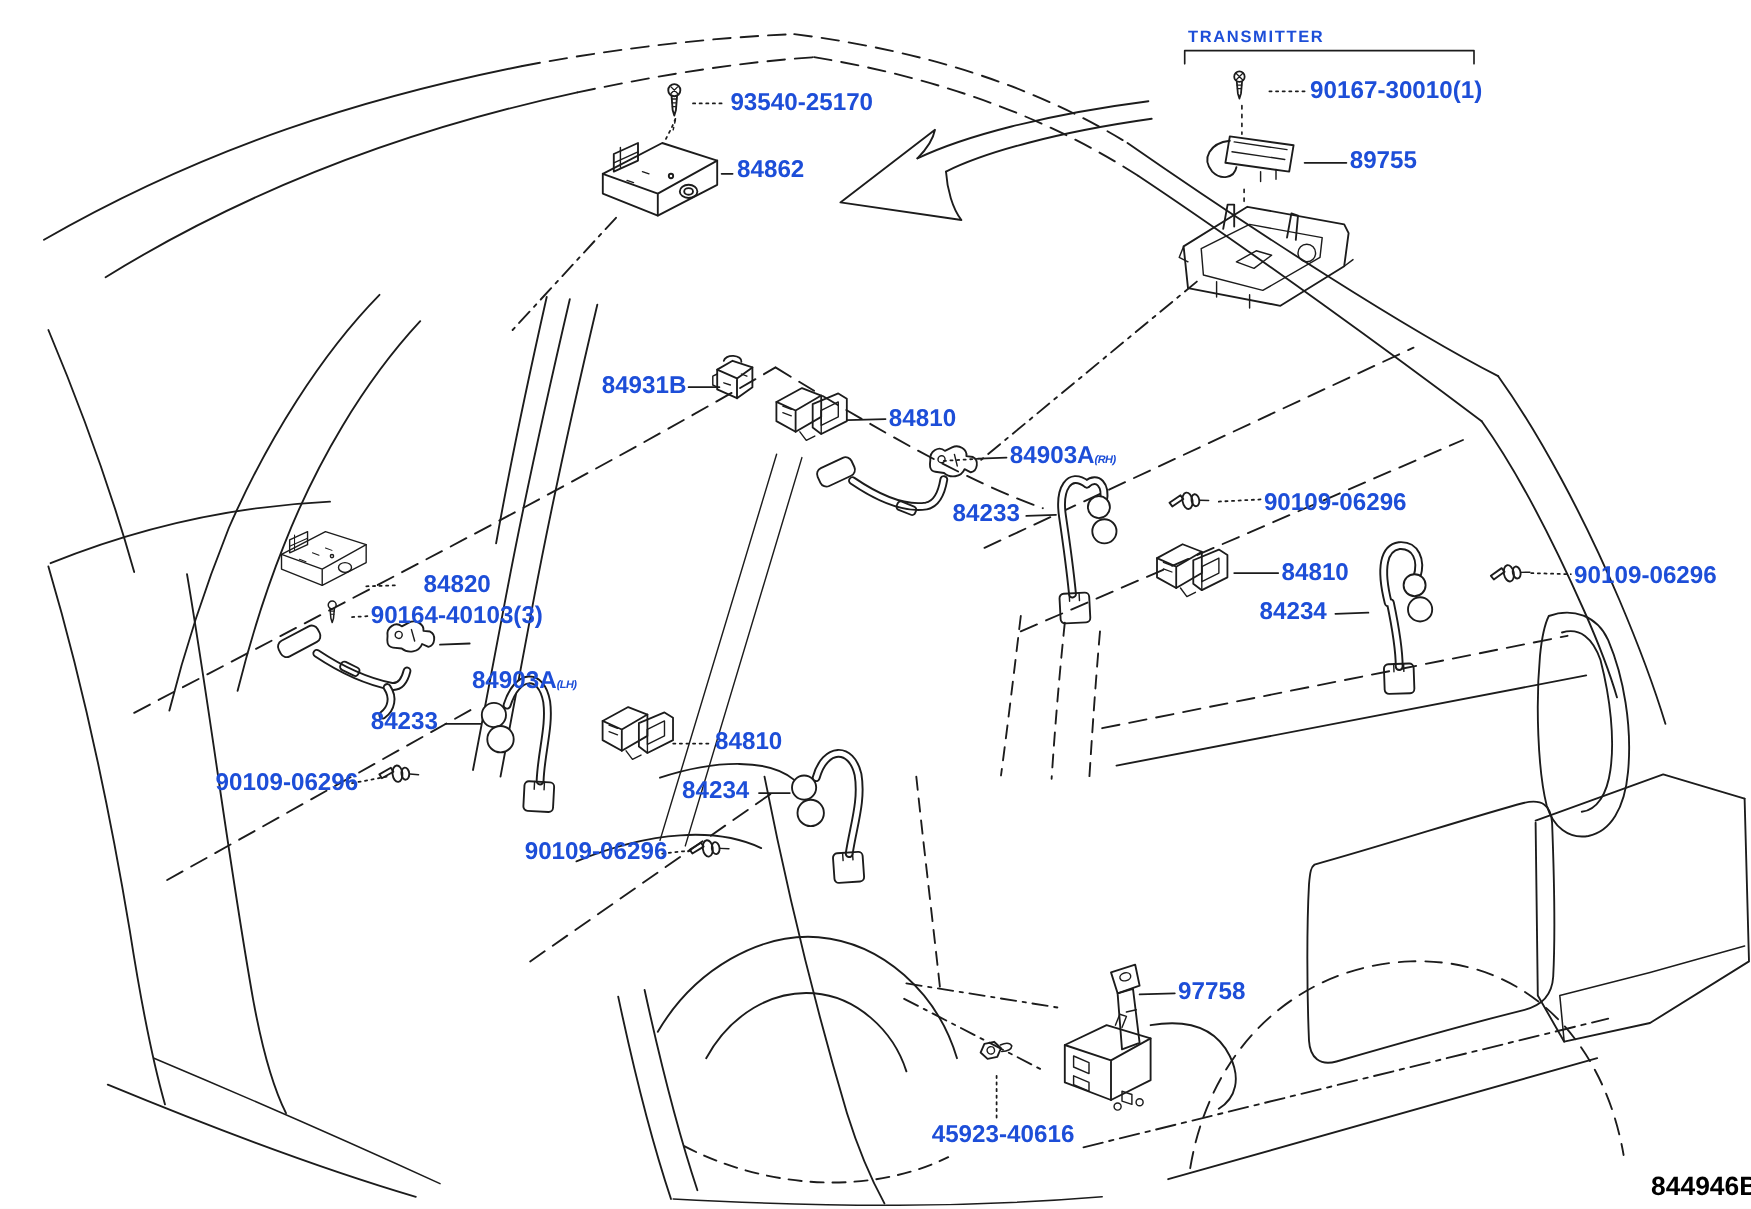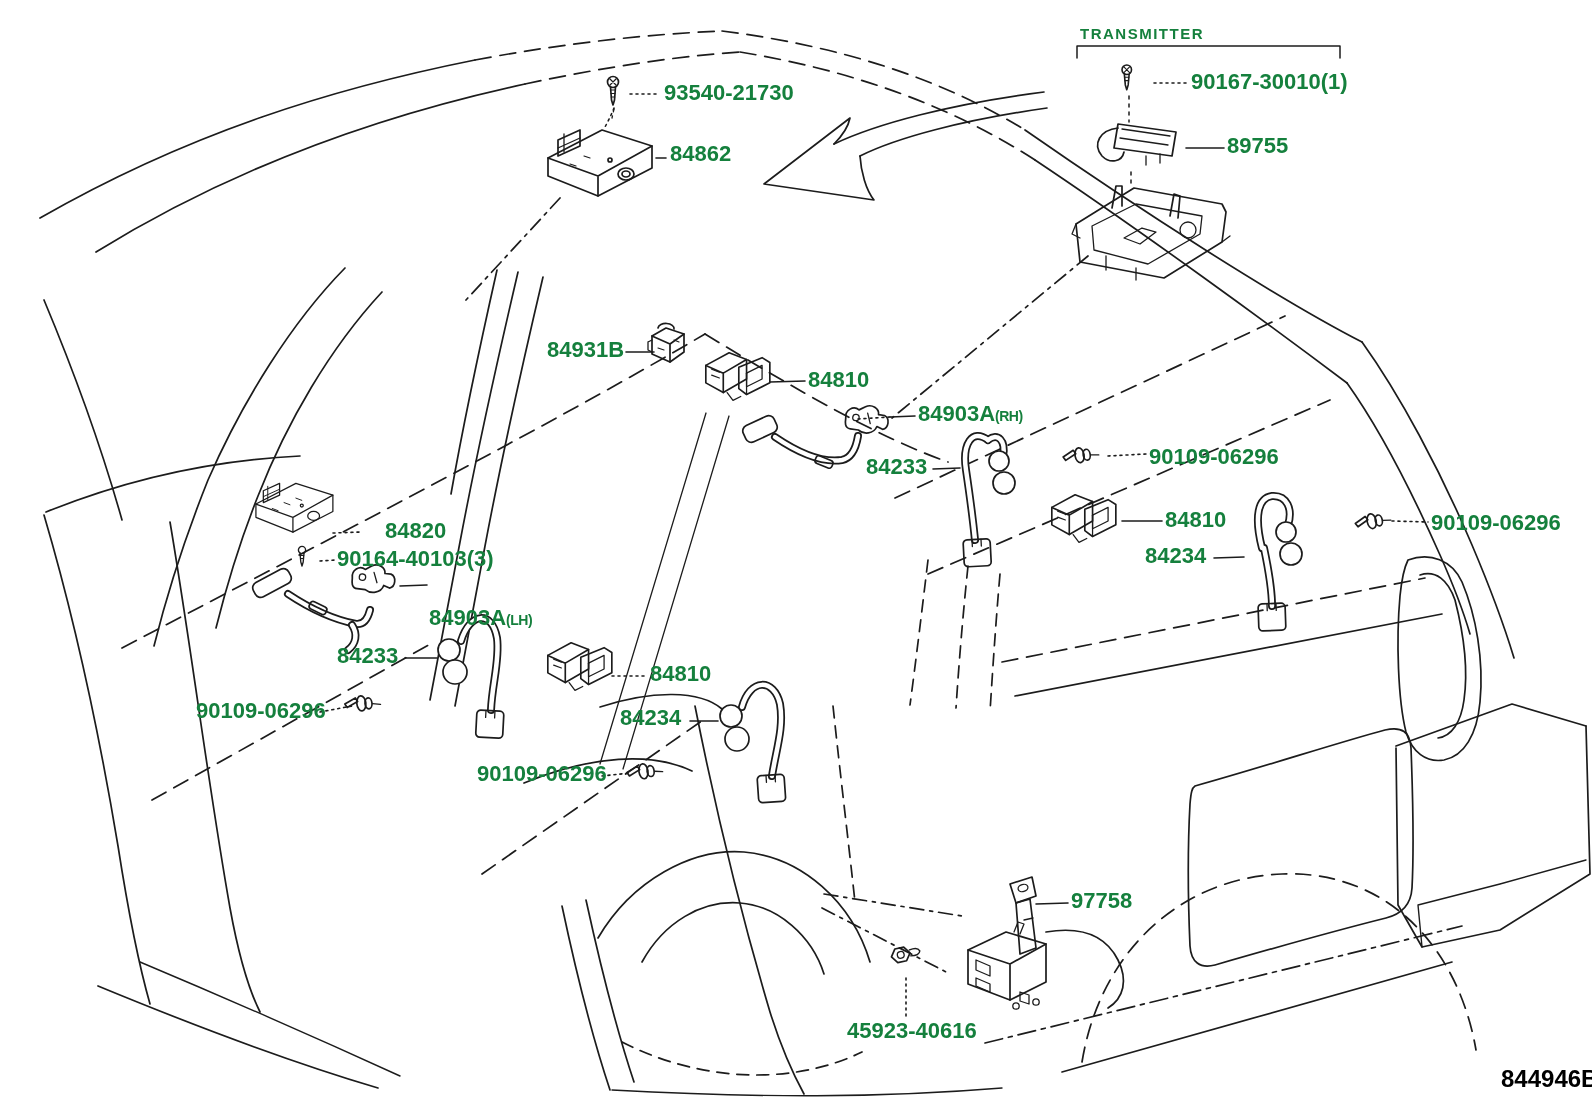--- a/index.html
+++ b/index.html
@@ -3,23 +3,23 @@
 <meta charset="utf-8">
 <style>
   html,body{margin:0;padding:0;background:#e8e8e8;}
   #stage{
     position:relative;width:1592px;height:1099px;background:#ffffff;
     font-family:"Liberation Sans",sans-serif;overflow:hidden;margin:0 auto;
   }
   #lineart{position:absolute;left:0;top:0;}
   .lbl{
     position:absolute;font-weight:bold;font-size:22px;line-height:1;
-    color:#15803d;white-space:nowrap;letter-spacing:0px;
+    color:#1d4ed8;white-space:nowrap;letter-spacing:0px;
   }
-  .lbl .suffix{font-size:14px;font-weight:bold;letter-spacing:-0.5px;}
+  .lbl .suffix{font-size:10px;font-weight:bold;letter-spacing:-0.5px;font-style:italic;}
   .caption{font-size:15px;letter-spacing:1.5px;}
   .doccode{position:absolute;font-size:24px;font-weight:bold;color:#000;white-space:nowrap;}
 </style>
 </head>
 <body>
 
 <div id="stage">
 
   <svg id="lineart" width="1592" height="1099" viewBox="0 0 1592 1099" fill="none" stroke="#1c1c1c" stroke-width="1.7" stroke-linecap="round" stroke-linejoin="round">
 
@@ -324,21 +324,21 @@
       <path d="M405,658 L437,658"></path>
       <path d="M320,712 L352,706" stroke-dasharray="2 4"></path>
       <path d="M612,676 L647,676" stroke-dasharray="2 4"></path>
       <path d="M690,721 L718,721"></path>
       <path d="M602,776 L630,773" stroke-dasharray="2 4"></path>
       <path d="M1036,904 L1068,903"></path>
       <path d="M906,978 L906,1016" stroke-dasharray="2 4"></path>
     </g>
   </svg>
 
-  <div class="lbl" style="left:664px;top:82px">93540-21730</div>
+  <div class="lbl" style="left:664px;top:82px">93540-25170</div>
   <div class="lbl" style="left:670px;top:143px">84862</div>
   <div class="lbl caption" style="left:1080px;top:26px">TRANSMITTER</div>
   <div class="lbl" style="left:1191px;top:71px">90167-30010(1)</div>
   <div class="lbl" style="left:1227px;top:135px">89755</div>
   <div class="lbl" style="left:547px;top:339px">84931B</div>
   <div class="lbl" style="left:808px;top:369px">84810</div>
   <div class="lbl" style="left:918px;top:403px">
     <span>84903A</span><span class="suffix">(RH)</span>
   </div>
   <div class="lbl" style="left:866px;top:456px">84233</div>

